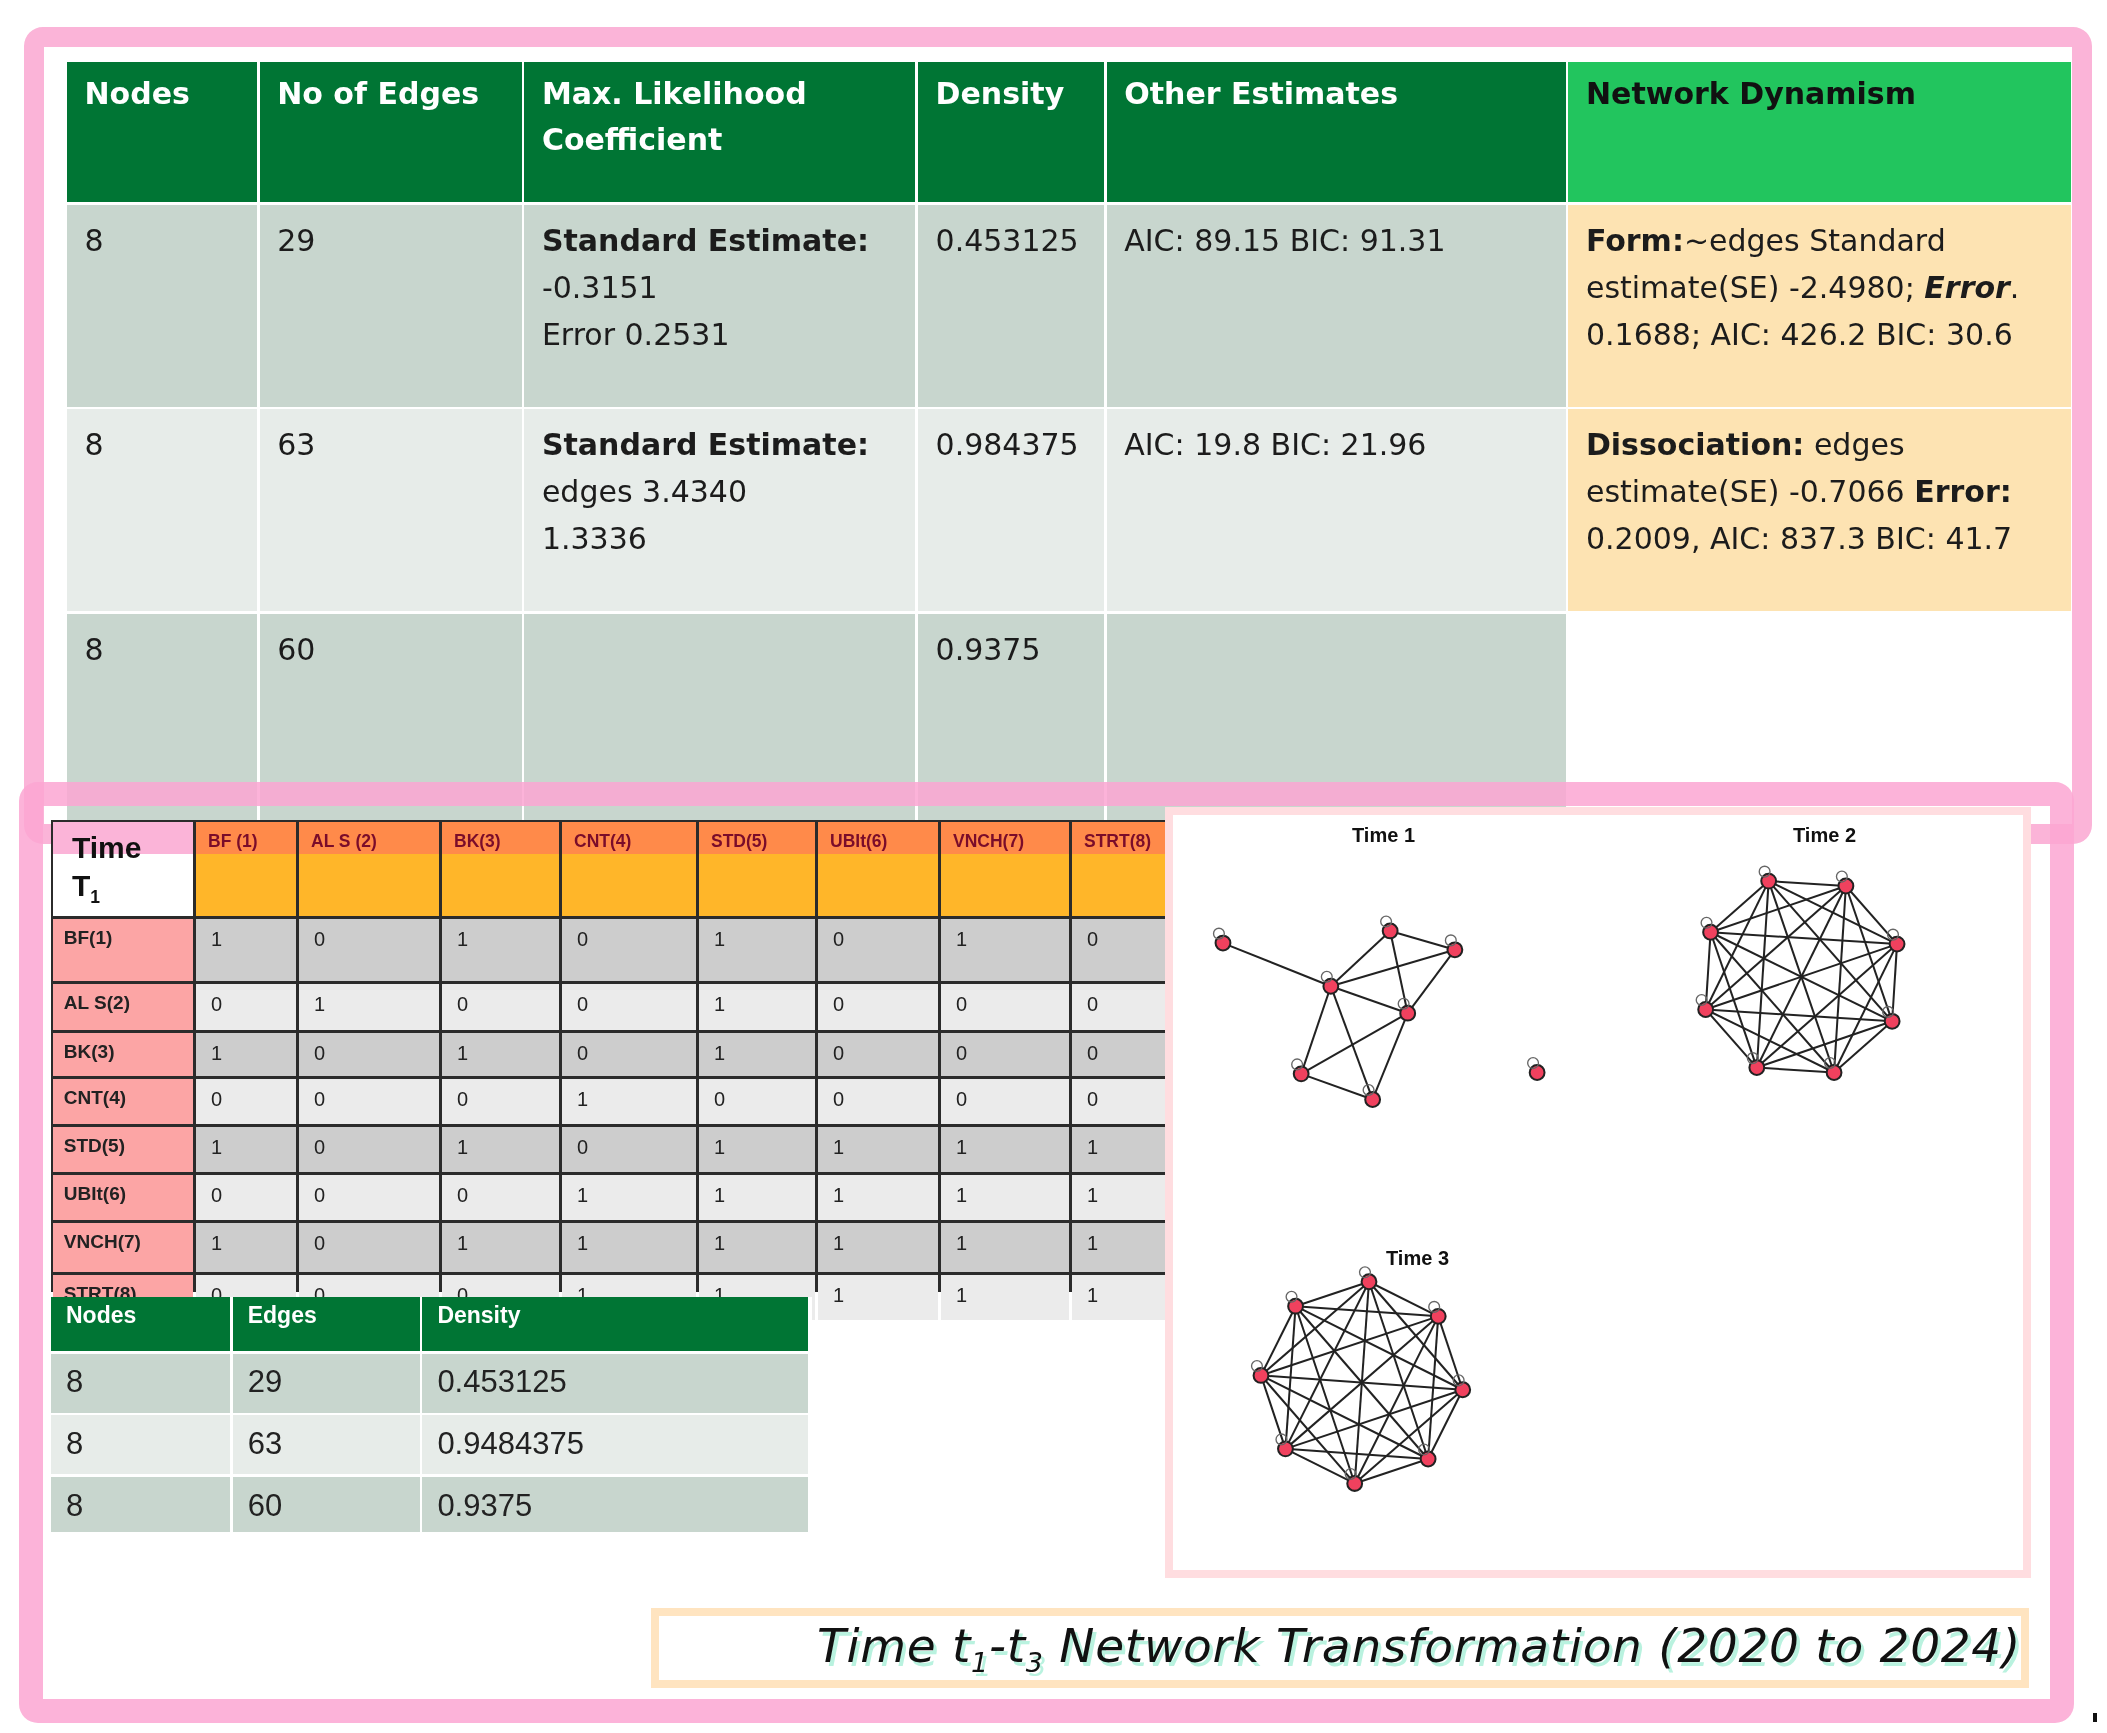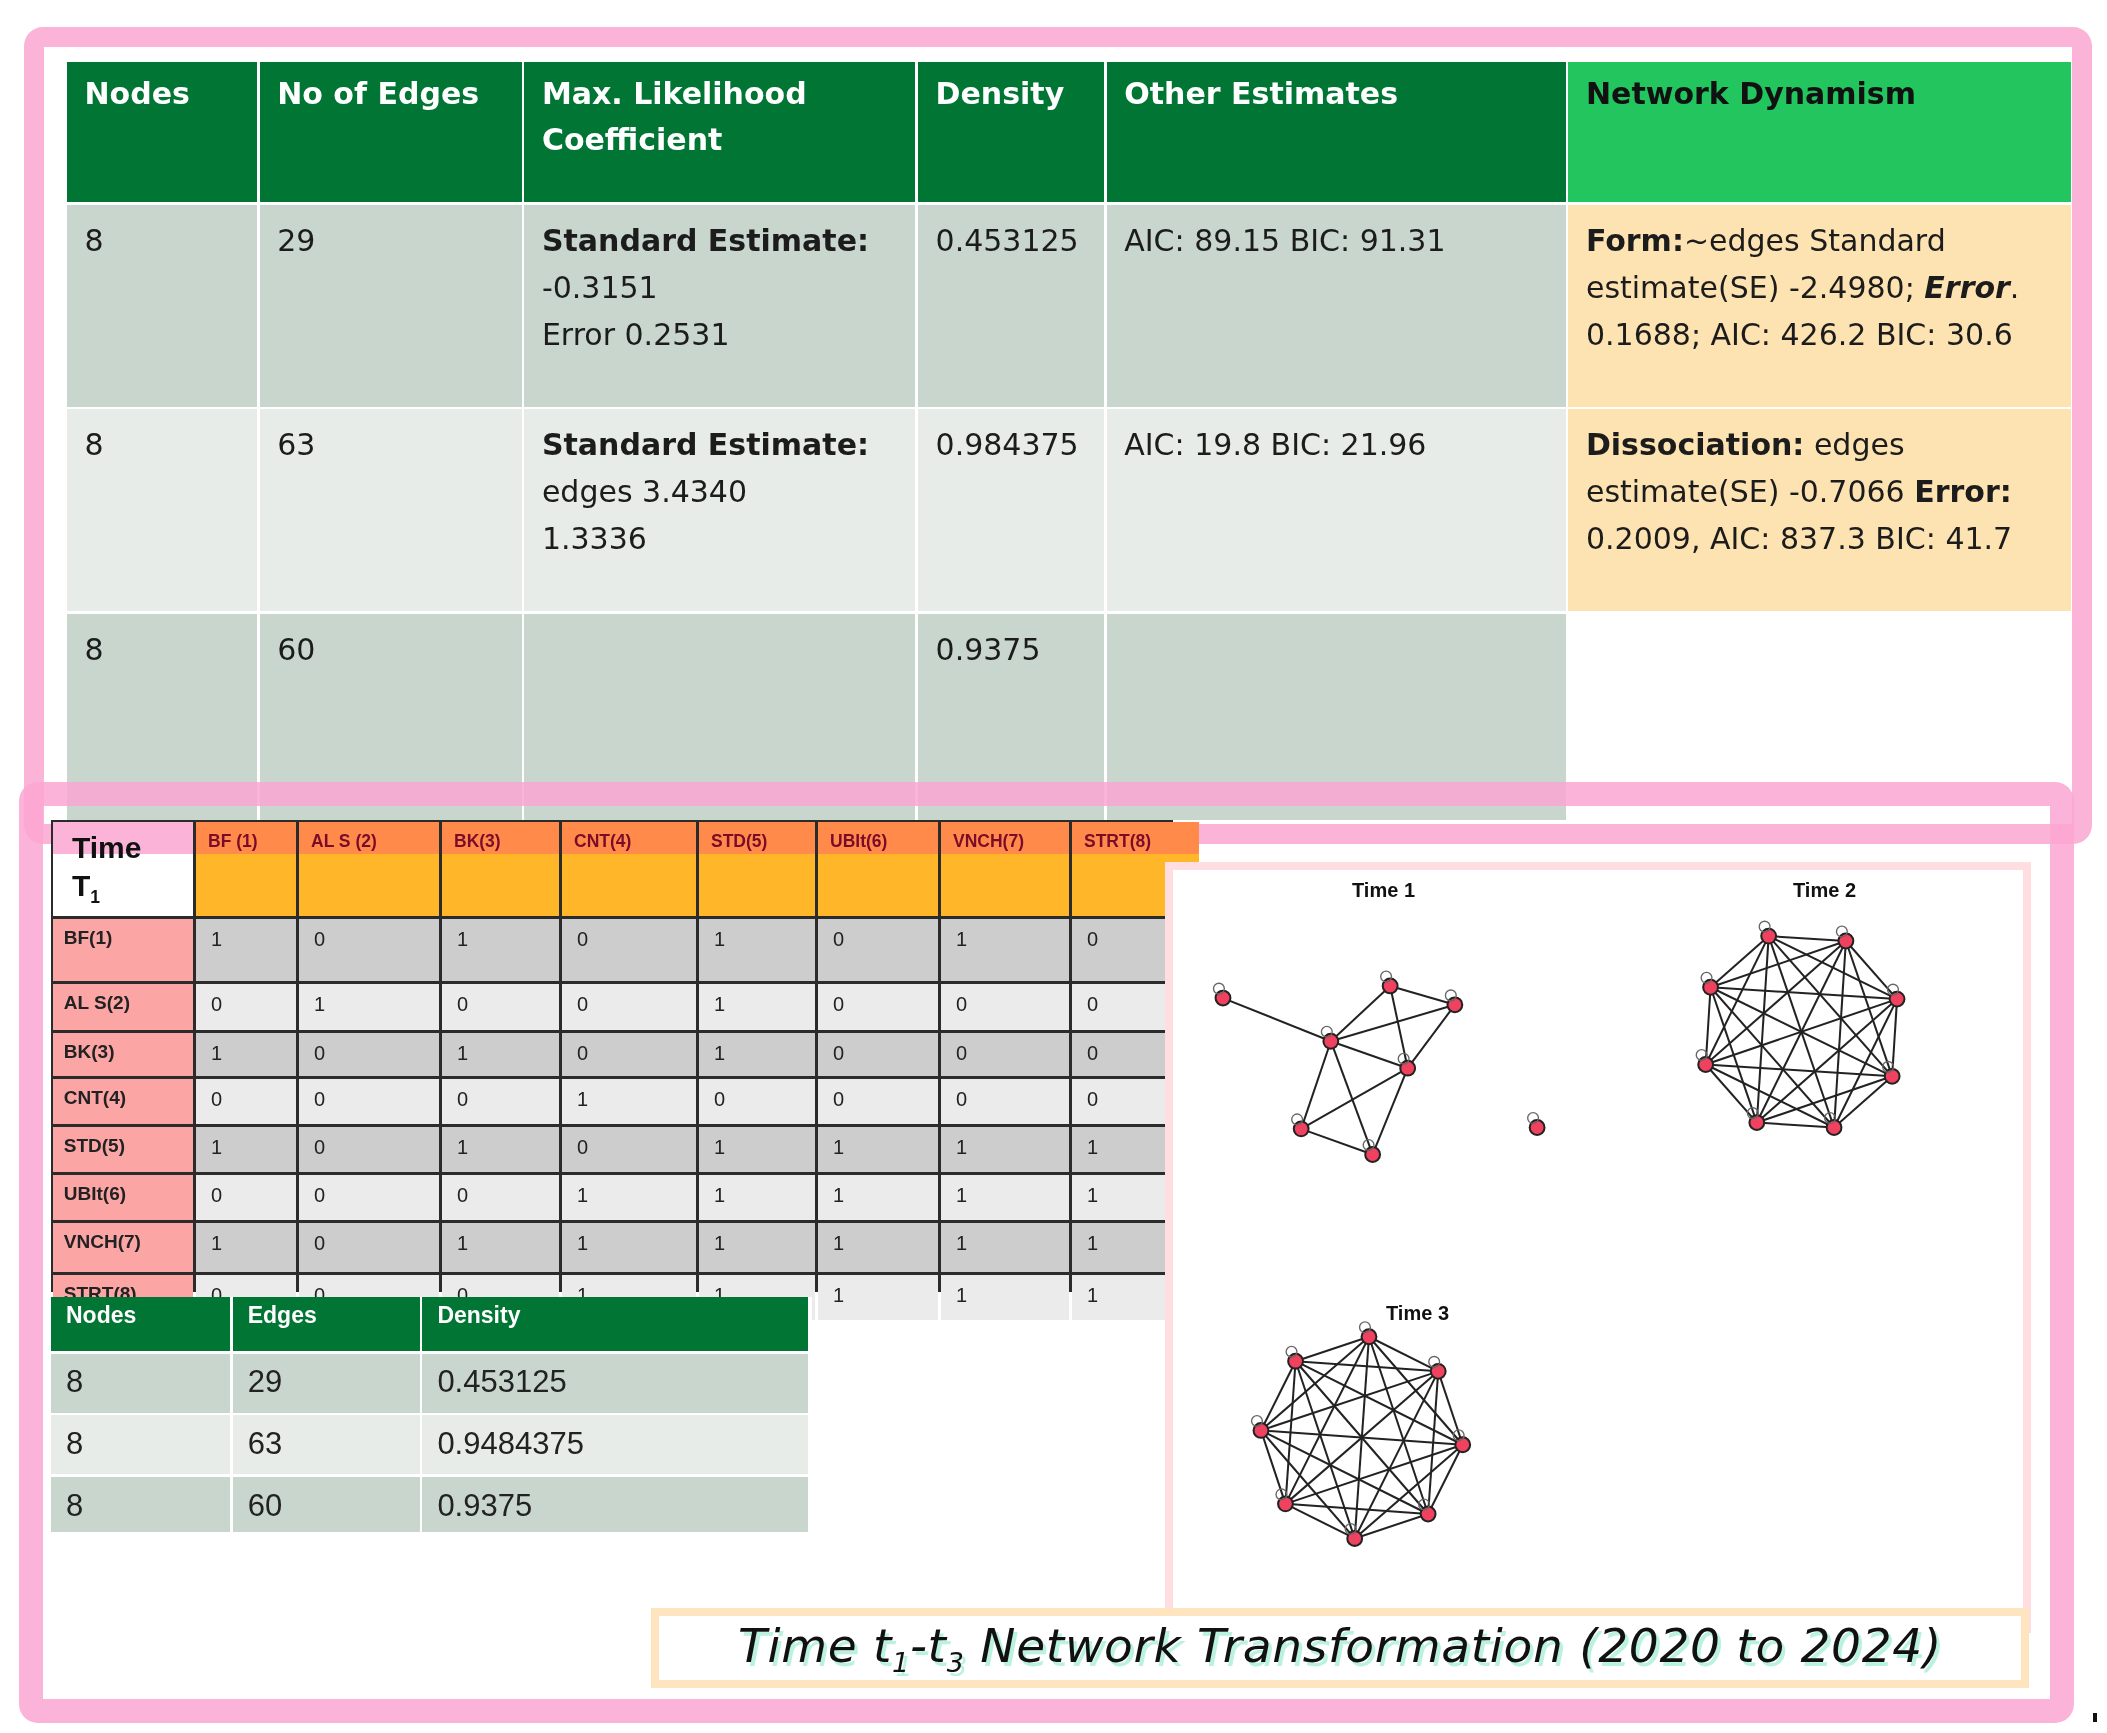--- a/index.html
+++ b/index.html
@@ -38,26 +38,26 @@
   .mc.g { background:#cdcdcd; }
   .mc.l { background:#ebebeb; }
 
   
   .stable { left:51px; top:1297px; width:761px; height:233px; display:grid;
     grid-template-columns:179px 187px 386px; grid-template-rows:54px 59px 59px 55px; gap:2.7px; background:#ffffff; }
   .sh { background:#007534; color:#ffffff; font-weight:bold; font-size:23px; padding:5.4px 15px; }
   .sc { font-size:31px; padding:10.8px 15px; color:#222; }
 
   
-  .gpanel { left:1165px; top:862px; width:866px; height:771px; border:8px solid #ffdde0; background:#ffffff; }
+  .gpanel { left:1165px; top:807px; width:866px; height:771px; border:8px solid #ffdde0; background:#ffffff; }
   .gtitle { font-weight:bold; font-size:20px; color:#111; }
 
   
   .caption { left:651px; top:1608px; width:1378px; height:80px; border:8px solid #ffe4c0; background:#ffffff;
-    display:flex; align-items:center; justify-content:center; }
+    display:flex; align-items:center; justify-content:flex-end; }
   .caption span.txt { font-family:"DejaVu Sans", sans-serif; font-style:italic; font-size:47px; color:#111;
     text-shadow:3.4px 4px 0 #b9f2df; letter-spacing:0.7px; }
   .caption sub { font-size:27px; }
   .dot { left:2093px; top:1713px; width:4px; height:9.4px; background:#111; }
 </style>
 </head>
 <body>
 
 <div class="abs frame-top"></div>
 

